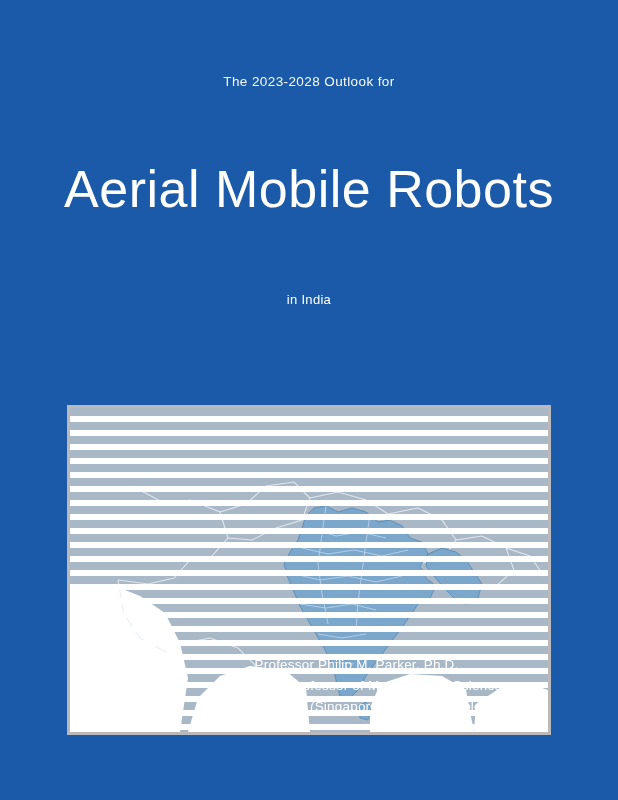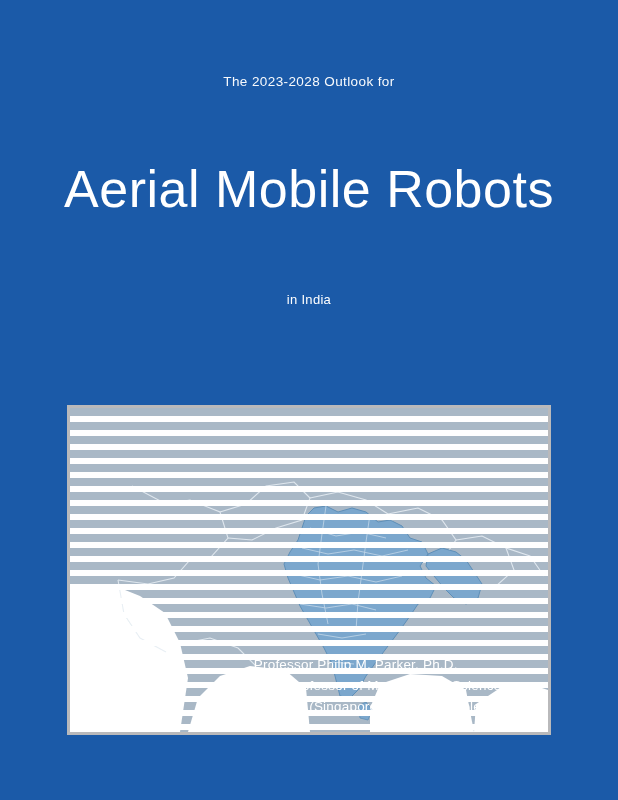--- a/index.html
+++ b/index.html
@@ -154,16 +154,16 @@
         </g>
 
       </svg>
       <div class="stripes"></div>
     </div>
   </div>
 
   <div class="author-block">
     <div>Professor Philip M. Parker, Ph.D.</div>
     <div>India Professor of Management Science</div>
-    <div>INSEAD (Singapore and Fontainebleau, Aerial)</div>
+    <div>INSEAD (Singapore and Fontainebleau, Philip)</div>
   </div>
 
 </div>
 
 </body></html>

